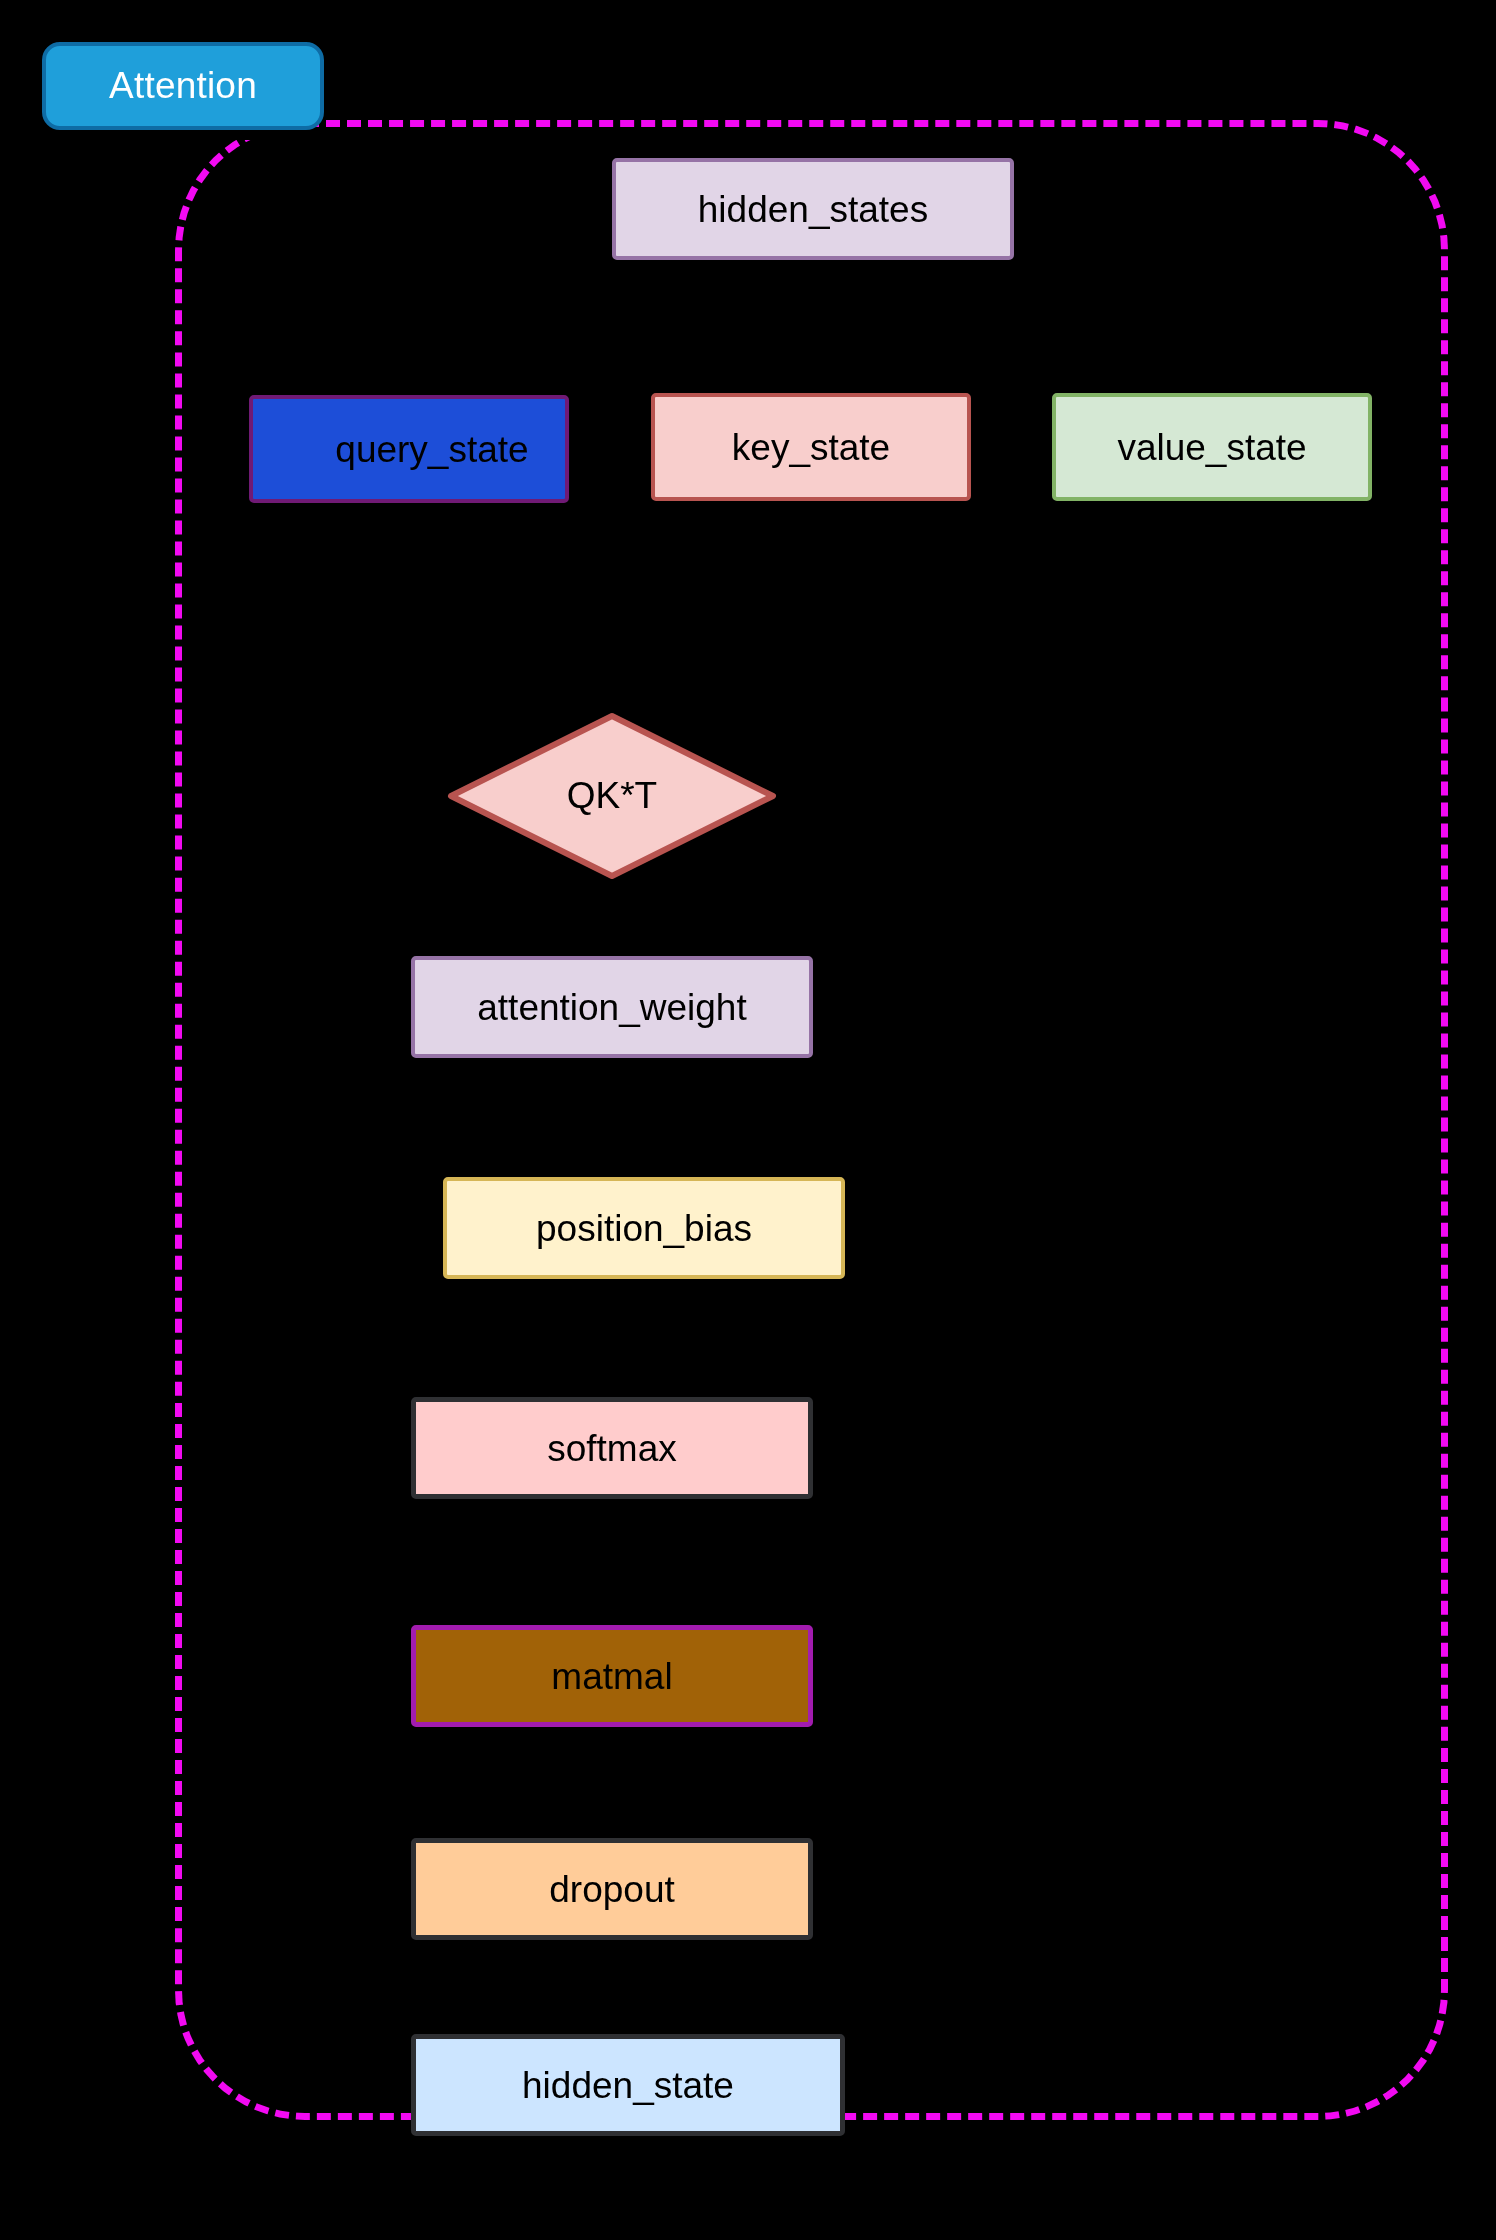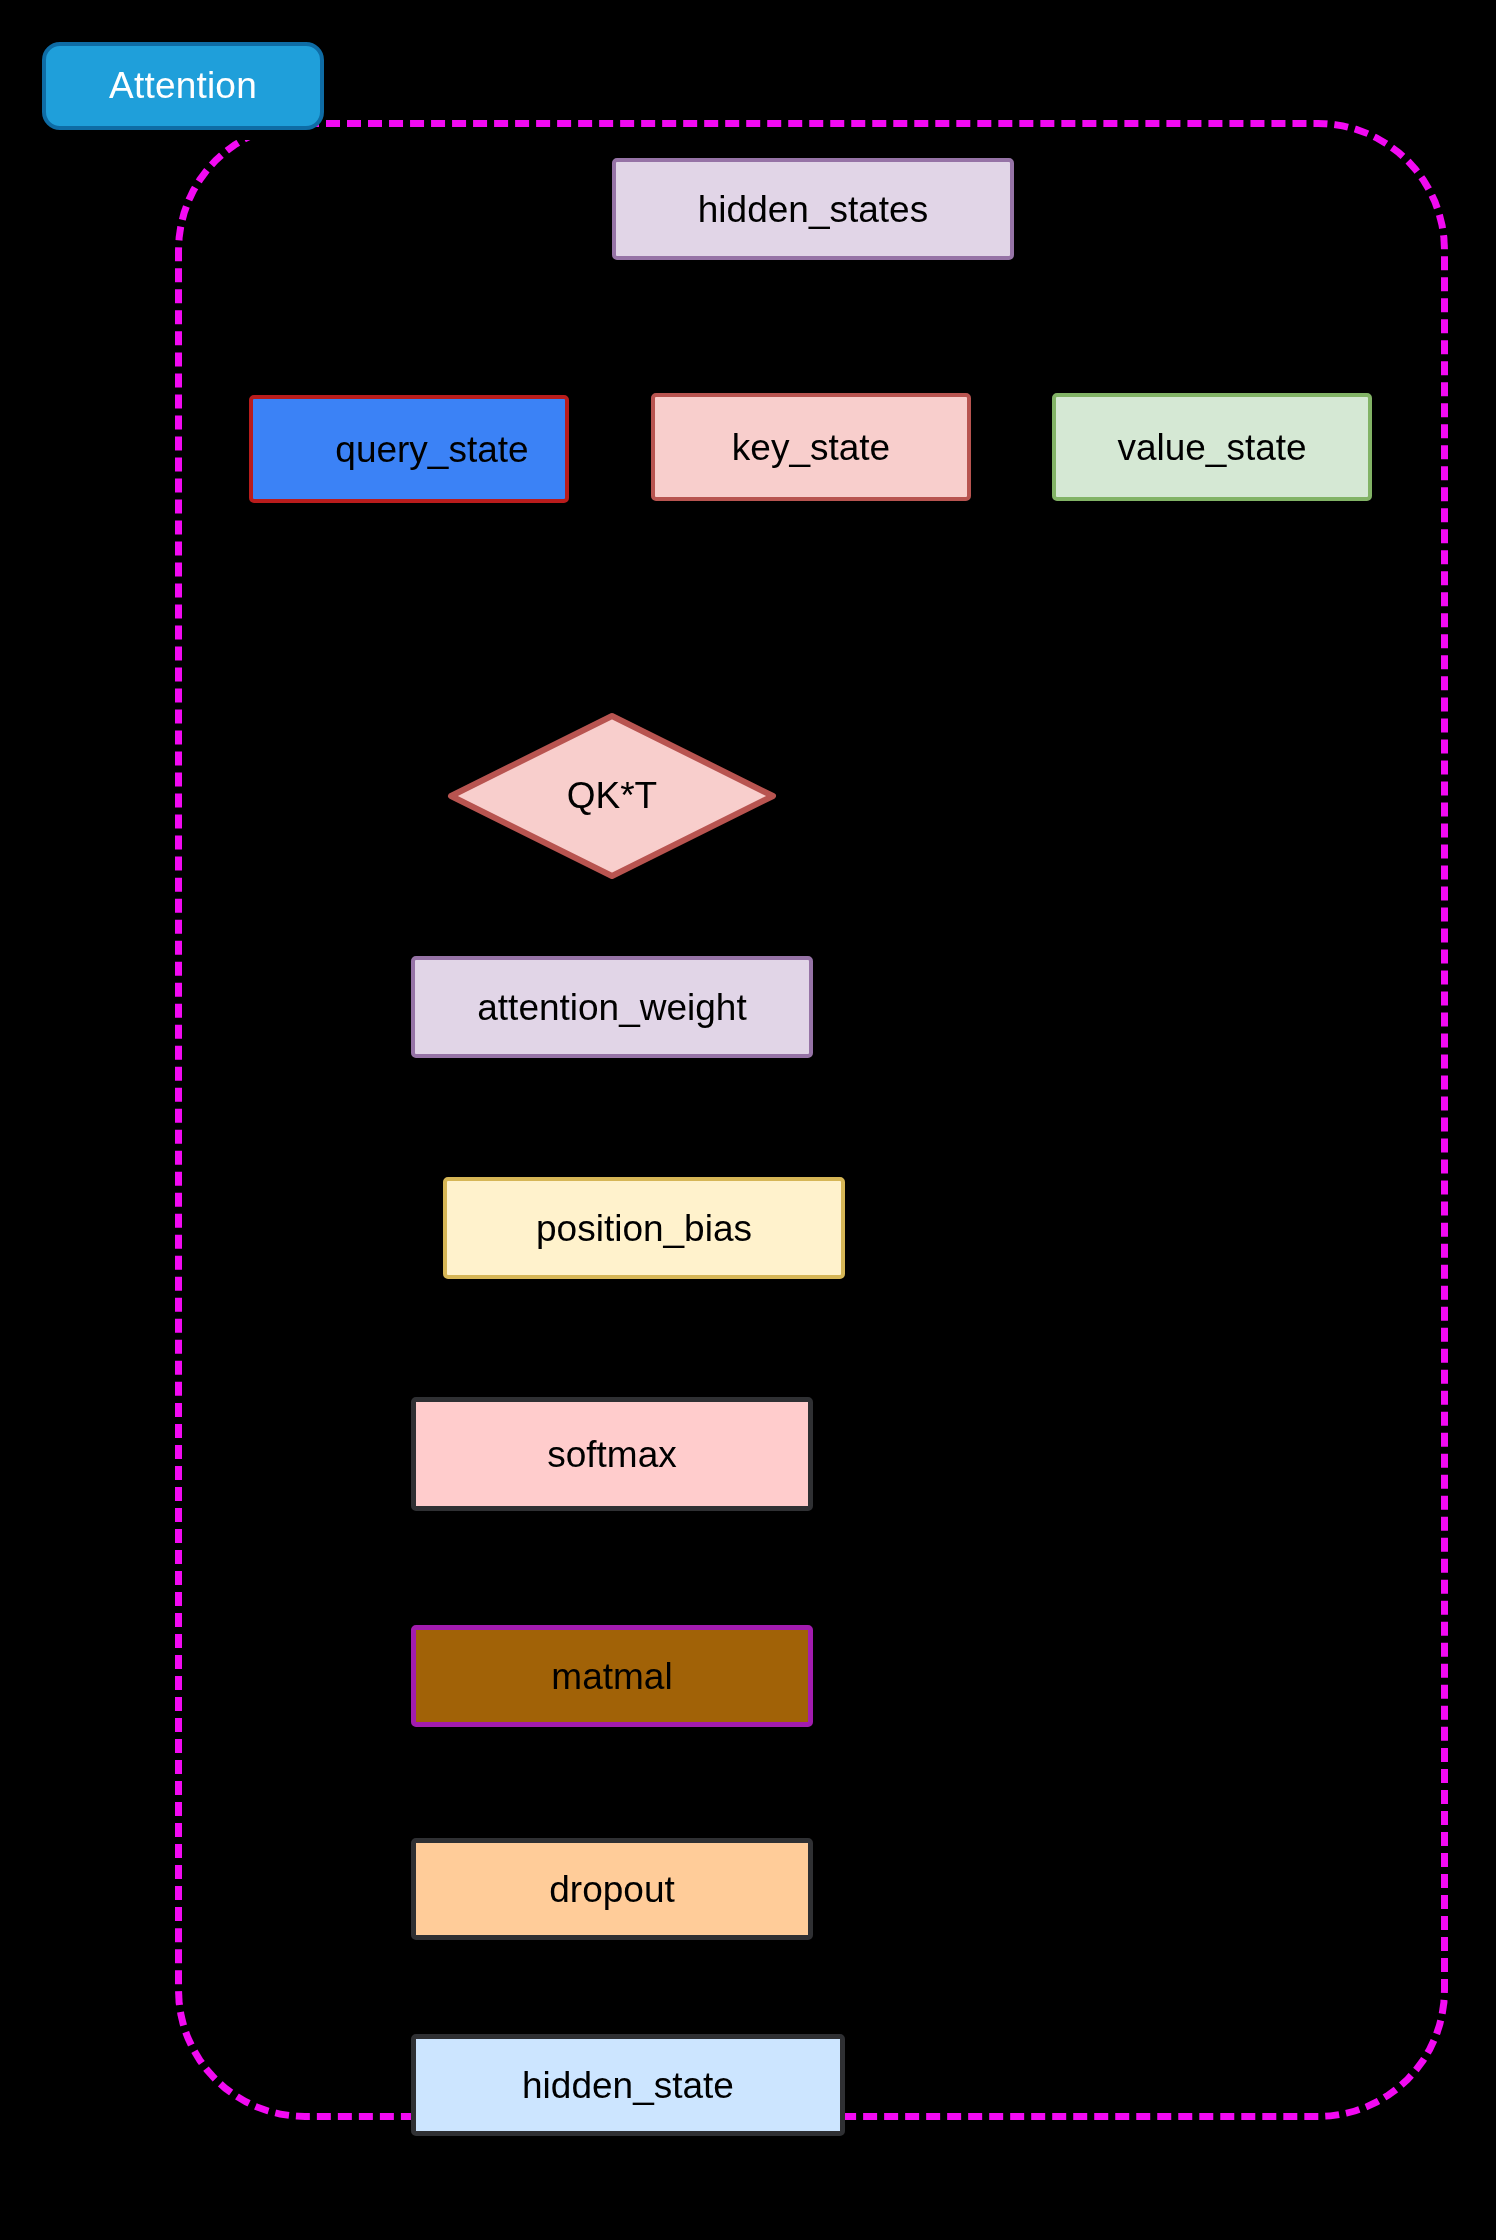--- a/index.html
+++ b/index.html
@@ -71,21 +71,21 @@
     justify-content: center;
     color: #000000;
     font-size: 37px;
     border-radius: 5px;
     text-align: center;
     line-height: 1;
   }
 
   
   .n-purple { background: #e1d5e7; border: 4px solid #9673a6; }
-  .n-blue   { background: #3b82f6; border: 4px solid #b91c1c; padding-left: 46px; }
+  .n-blue   { background: #1d4ed8; border: 4px solid #701a75; padding-left: 46px; }
   .n-red    { background: #f8cecc; border: 4px solid #b85450; }
   .n-green  { background: #d5e8d4; border: 4px solid #82b366; }
   .n-yellow { background: #fff2cc; border: 4px solid #d6b656; margin-left: 32px; }
   .n-pink-dark   { background: #ffcccc; border: 5px solid #2f3033; }
   .n-lime-dark   { background: #a16207; border: 5px solid #a21caf; }
   .n-orange-dark { background: #ffcc99; border: 5px solid #2f3033; }
   .n-lblue-dark  { background: #cce5ff; border: 5px solid #2f3033; }
 
   
   .diamond-wrap {
@@ -150,21 +150,21 @@
   </div>
 
   <div class="node n-purple" style="left:411px;top:956px;width:402px;height:102px;">
     <span>attention_weight</span>
   </div>
 
   <div class="node n-yellow" style="left:411px;top:1177px;width:402px;height:102px;">
     <span>position_bias</span>
   </div>
 
-  <div class="node n-pink-dark" style="left:411px;top:1397px;width:402px;height:114px;align-items:center;">
+  <div class="node n-pink-dark" style="left:411px;top:1397px;width:402px;height:102px;align-items:center;">
     <span>softmax</span>
   </div>
 
   <div class="node n-lime-dark" style="left:411px;top:1625px;width:402px;height:102px;">
     <span>matmal</span>
   </div>
 
   <div class="node n-orange-dark" style="left:411px;top:1838px;width:402px;height:102px;">
     <span>dropout</span>
   </div>

